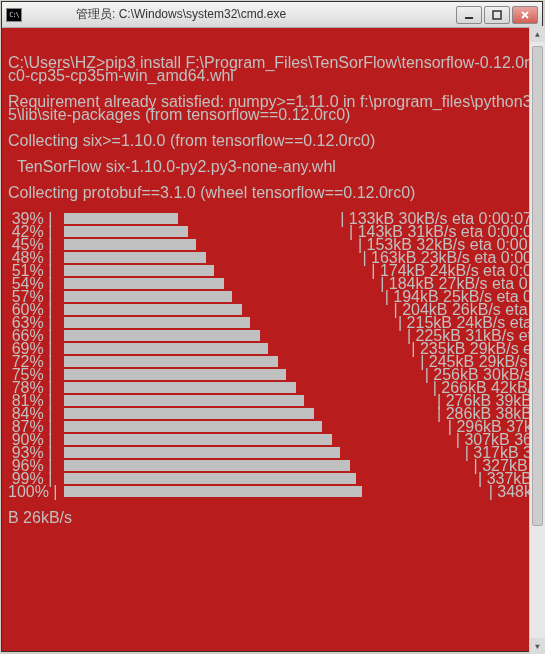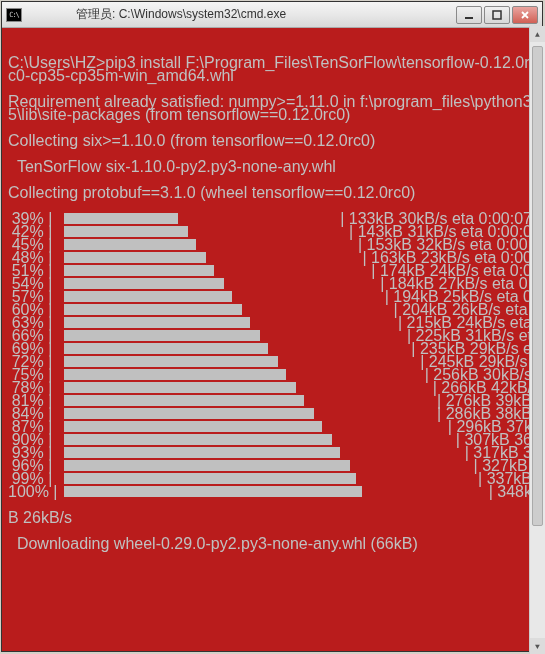--- a/index.html
+++ b/index.html
@@ -171,21 +171,20 @@
 
   <div class="terminal">
 <div class="terminal-line"></div>
 <div class="terminal-line">C:\Users\HZ&gt;pip3 install F:\Program_Files\TenSorFlow\tensorflow-0.12.0rc0-cp35-cp35m-win_amd64.whl</div>
 <div class="terminal-line">Requirement already satisfied: numpy&gt;=1.11.0 in f:\program_files\python3.5\lib\site-packages (from tensorflow==0.12.0rc0)</div>
 <div class="terminal-line">Collecting six&gt;=1.10.0 (from tensorflow==0.12.0rc0)</div>
 <div class="terminal-line">  TenSorFlow six-1.10.0-py2.py3-none-any.whl</div>
 <div class="terminal-line">Collecting protobuf==3.1.0 (wheel tensorflow==0.12.0rc0)</div>
 <div id="protobuf-bars"><div class="progress-row"><span class="pct">39% |</span><span class="bar" style="width: 114px;"></span><span class="stats">| 133kB 30kB/s eta 0:00:07</span></div><div class="progress-row"><span class="pct">42% |</span><span class="bar" style="width: 124px;"></span><span class="stats">| 143kB 31kB/s eta 0:00:0</span></div><div class="progress-row"><span class="pct">45% |</span><span class="bar" style="width: 132px;"></span><span class="stats">| 153kB 32kB/s eta 0:00:</span></div><div class="progress-row"><span class="pct">48% |</span><span class="bar" style="width: 142px;"></span><span class="stats">| 163kB 23kB/s eta 0:00</span></div><div class="progress-row"><span class="pct">51% |</span><span class="bar" style="width: 150px;"></span><span class="stats">| 174kB 24kB/s eta 0:0</span></div><div class="progress-row"><span class="pct">54% |</span><span class="bar" style="width: 160px;"></span><span class="stats">| 184kB 27kB/s eta 0:</span></div><div class="progress-row"><span class="pct">57% |</span><span class="bar" style="width: 168px;"></span><span class="stats">| 194kB 25kB/s eta 0</span></div><div class="progress-row"><span class="pct">60% |</span><span class="bar" style="width: 178px;"></span><span class="stats">| 204kB 26kB/s eta </span></div><div class="progress-row"><span class="pct">63% |</span><span class="bar" style="width: 186px;"></span><span class="stats">| 215kB 24kB/s eta</span></div><div class="progress-row"><span class="pct">66% |</span><span class="bar" style="width: 196px;"></span><span class="stats">| 225kB 31kB/s et</span></div><div class="progress-row"><span class="pct">69% |</span><span class="bar" style="width: 204px;"></span><span class="stats">| 235kB 29kB/s e</span></div><div class="progress-row"><span class="pct">72% |</span><span class="bar" style="width: 214px;"></span><span class="stats">| 245kB 29kB/s </span></div><div class="progress-row"><span class="pct">75% |</span><span class="bar" style="width: 222px;"></span><span class="stats">| 256kB 30kB/s</span></div><div class="progress-row"><span class="pct">78% |</span><span class="bar" style="width: 232px;"></span><span class="stats">| 266kB 42kB/</span></div><div class="progress-row"><span class="pct">81% |</span><span class="bar" style="width: 240px;"></span><span class="stats">| 276kB 39kB</span></div><div class="progress-row"><span class="pct">84% |</span><span class="bar" style="width: 250px;"></span><span class="stats">| 286kB 38kB</span></div><div class="progress-row"><span class="pct">87% |</span><span class="bar" style="width: 258px;"></span><span class="stats">| 296kB 37k</span></div><div class="progress-row"><span class="pct">90% |</span><span class="bar" style="width: 268px;"></span><span class="stats">| 307kB 36</span></div><div class="progress-row"><span class="pct">93% |</span><span class="bar" style="width: 276px;"></span><span class="stats">| 317kB 3</span></div><div class="progress-row"><span class="pct">96% |</span><span class="bar" style="width: 286px;"></span><span class="stats">| 327kB </span></div><div class="progress-row"><span class="pct">99% |</span><span class="bar" style="width: 292px;"></span><span class="stats">| 337kB</span></div><div class="progress-row"><span class="pct">100% |</span><span class="bar" style="width: 298px;"></span><span class="stats">| 348k</span></div></div>
 <div class="terminal-line">B 26kB/s</div>
-<div class="terminal-line">  Downloading wheel-0.29.0-py2.py3-none-any.whl (66kB)</div>
 
 
 
 
 
 <div class="terminal-line"></div>
 
   </div>
 
   <div class="scrollbar-v">

